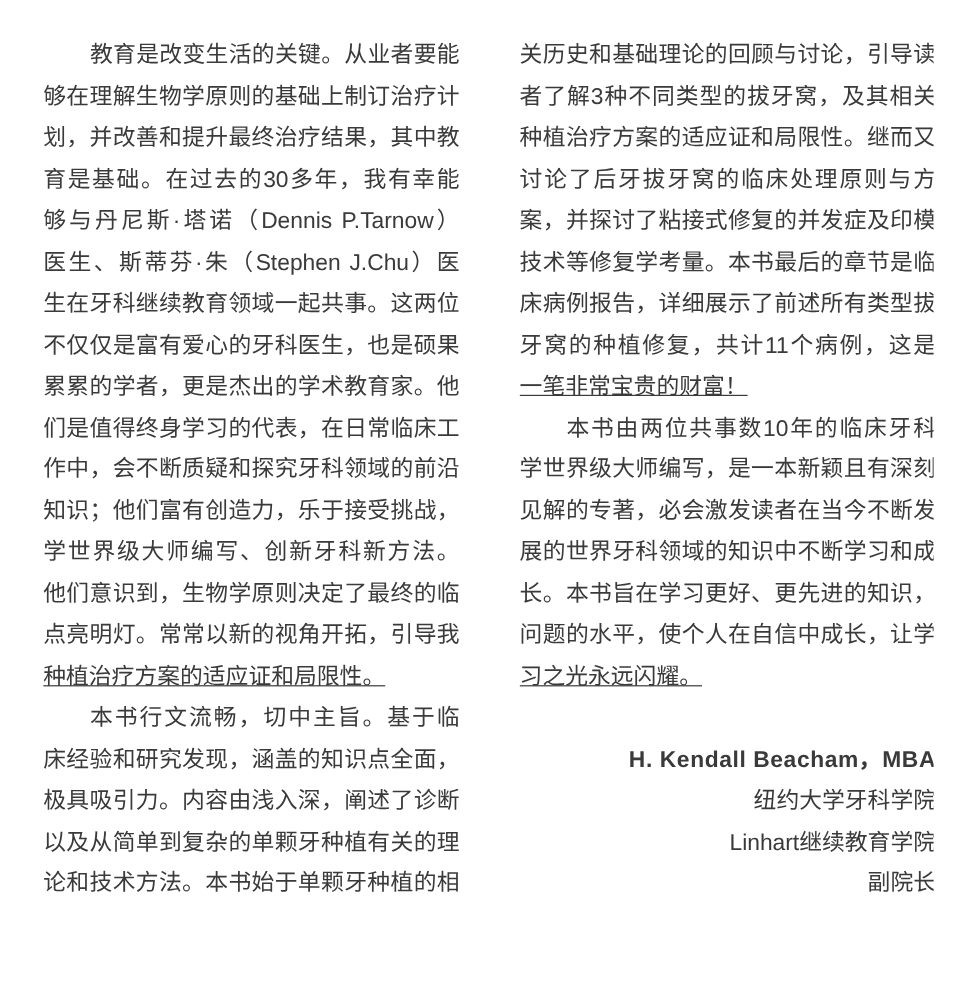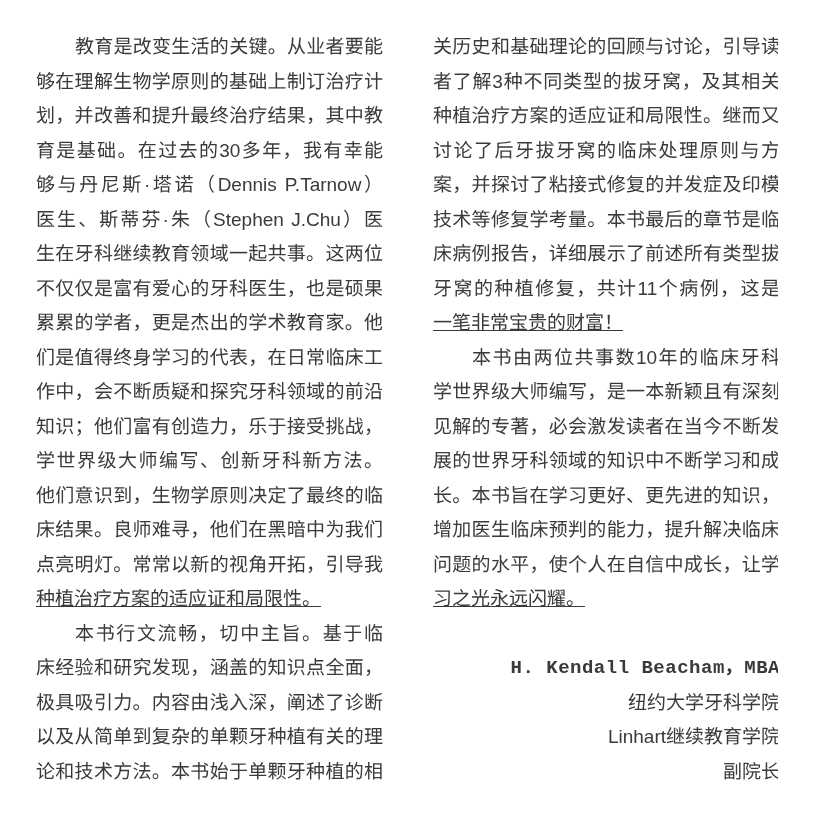--- a/index.html
+++ b/index.html
@@ -34,42 +34,41 @@
   .line.indent   { text-indent: 39px; }
   .line.para-end { text-align: center; text-align-last: left; text-decoration: underline; }
   .signature { margin-top: 34.5px; }
   .sig-line {
     height: 34.5px;
     line-height: 34.5px;
     font-size: 19px;
     text-align: right;
     text-align-last: right;
   }
-  .sig-name { font-weight: bold; letter-spacing: 0.5px; font-family: Liberation Mono, monospace; }
+  .sig-name { font-weight: bold; letter-spacing: 0.5px; }
 </style>
 </head>
 <body>
 
 <div class="page">
   <div class="column col-left">
       <div class="line indent">教育是改变生活的关键。从业者要能</div>
       <div class="line">够在理解生物学原则的基础上制订治疗计</div>
       <div class="line">划，并改善和提升最终治疗结果，其中教</div>
       <div class="line">育是基础。在过去的30多年，我有幸能</div>
       <div class="line">够与丹尼斯·塔诺（Dennis P.Tarnow）</div>
       <div class="line">医生、斯蒂芬·朱（Stephen J.Chu）医</div>
       <div class="line">生在牙科继续教育领域一起共事。这两位</div>
       <div class="line">不仅仅是富有爱心的牙科医生，也是硕果</div>
       <div class="line">累累的学者，更是杰出的学术教育家。他</div>
       <div class="line">们是值得终身学习的代表，在日常临床工</div>
       <div class="line">作中，会不断质疑和探究牙科领域的前沿</div>
       <div class="line">知识；他们富有创造力，乐于接受挑战，</div>
       <div class="line">学世界级大师编写、创新牙科新方法。</div>
       <div class="line">他们意识到，生物学原则决定了最终的临</div>
-      <div class="line">床结果。良师难寻，他们在黑暗中为我们</div>
       <div class="line">点亮明灯。常常以新的视角开拓，引导我</div>
       <div class="line para-end">种植治疗方案的适应证和局限性。</div>
       <div class="line indent">本书行文流畅，切中主旨。基于临</div>
       <div class="line">床经验和研究发现，涵盖的知识点全面，</div>
       <div class="line">极具吸引力。内容由浅入深，阐述了诊断</div>
       <div class="line">以及从简单到复杂的单颗牙种植有关的理</div>
       <div class="line">论和技术方法。本书始于单颗牙种植的相</div>
     </div>
 
   <div class="column col-right">
@@ -81,21 +80,20 @@
         <div class="line">案，并探讨了粘接式修复的并发症及印模</div>
         <div class="line">技术等修复学考量。本书最后的章节是临</div>
         <div class="line">床病例报告，详细展示了前述所有类型拔</div>
         <div class="line">牙窝的种植修复，共计11个病例，这是</div>
         <div class="line para-end">一笔非常宝贵的财富！</div>
         <div class="line indent">本书由两位共事数10年的临床牙科</div>
         <div class="line">学世界级大师编写，是一本新颖且有深刻</div>
         <div class="line">见解的专著，必会激发读者在当今不断发</div>
         <div class="line">展的世界牙科领域的知识中不断学习和成</div>
         <div class="line">长。本书旨在学习更好、更先进的知识，</div>
-        <div class="line">增加医生临床预判的能力，提升解决临床</div>
         <div class="line">问题的水平，使个人在自信中成长，让学</div>
         <div class="line para-end">习之光永远闪耀。</div>
       </div>
 
     <div class="signature">
       <div class="sig-line sig-name">H. Kendall Beacham，MBA</div>
       <div>
           <div class="sig-line">纽约大学牙科学院</div>
           <div class="sig-line">Linhart继续教育学院</div>
           <div class="sig-line">副院长</div>

